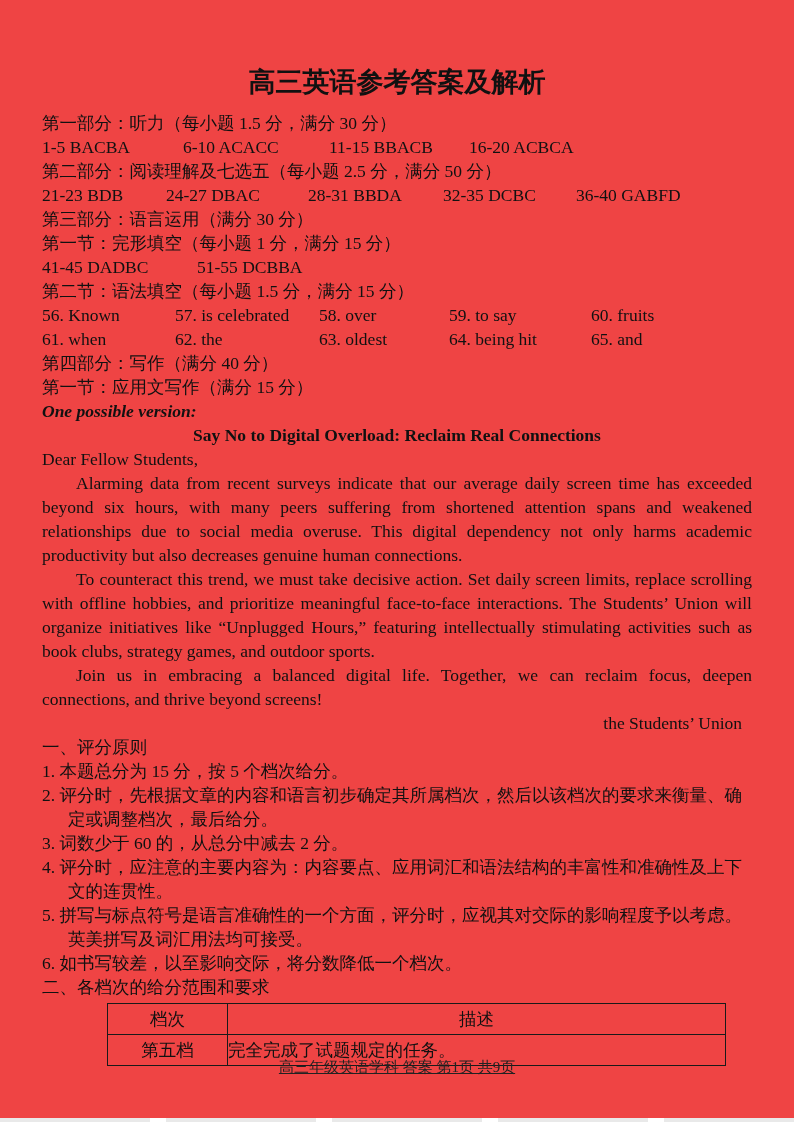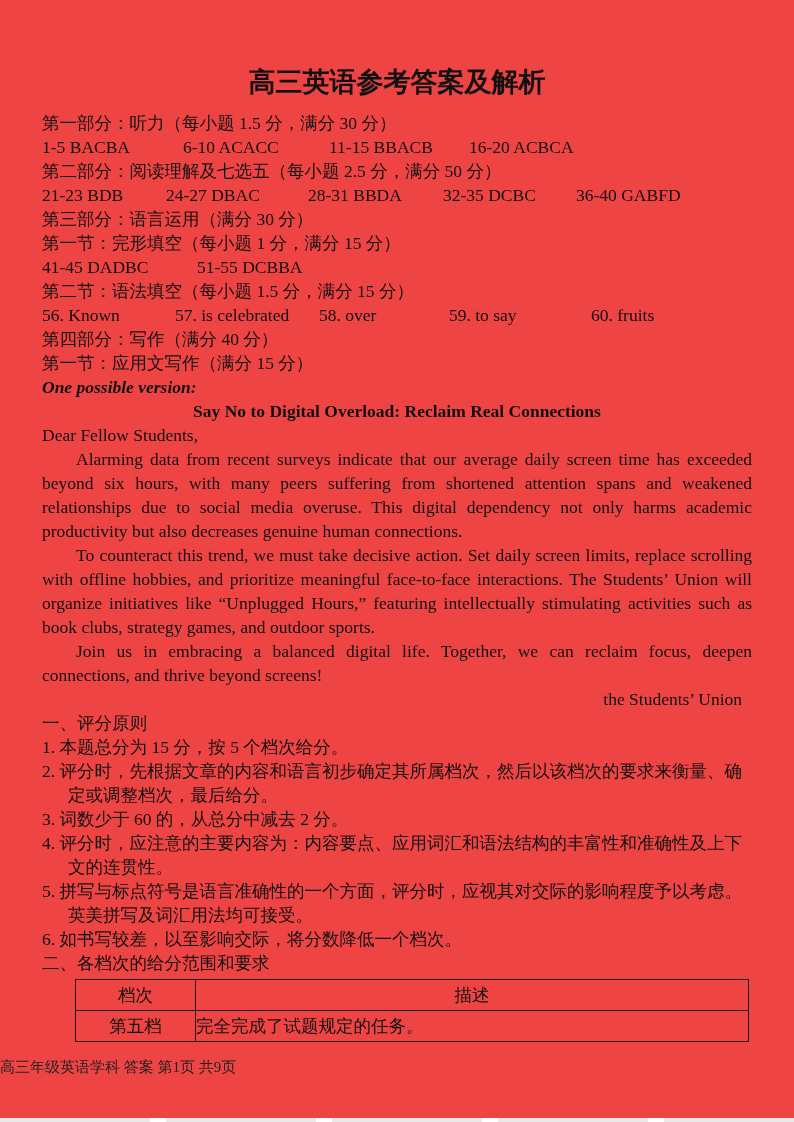--- a/index.html
+++ b/index.html
@@ -25,37 +25,37 @@
   .g-read   { grid-template-columns:124px 142px 135px 133px auto; }
   .g-cloze  { grid-template-columns:155px 152px auto; }
   .g-gram   { grid-template-columns:133px 144px 130px 142px auto; }
   .italic-bold { font-style:italic; font-weight:700; }
   .essay-title { text-align:center; font-weight:700; }
   .para { text-align:justify; text-indent:34px; }
   .signature { text-align:right; padding-right:10px; }
   .rule { padding-left:26px; text-indent:-26px; }
   .band-table {
     border-collapse:collapse;
-    margin:4px 0 0 33px;
-    width:674px;
+    margin:4px 0 0 65px;
+    width:619px;
     table-layout:fixed;
     border-radius:23px;
   }
   .band-table th, .band-table td {
     border:1.6px solid #1a1a1a;
     font-size:17.5px; font-weight:400;
     height:30px; padding:0;
   }
   .col-band { width:120px; }
   .band-table th { text-align:center; }
   .cell-band { text-align:center; }
   .cell-desc { text-align:left; padding-left:8px; }
   .page-footer {
     position:absolute; left:0; right:0; top:1058px;
-    font-size:15px; color:#222;
+    text-align:center; font-size:15px; color:#222;text-decoration:underline;
   }
   .bottom-strip {
     position:absolute; left:0; right:0; bottom:0; height:4px;
     background:repeating-linear-gradient(90deg,#e9e9e9 0 150px,#ffffff 150px 166px);
   }
 </style>
 </head>
 <body>
 
 <div class="page">
@@ -88,20 +88,27 @@
     </div>
 
     <div class="line heading">第二节：语法填空（每小题 1.5 分，满分 15 分）</div>
     <div class="ans-row g-gram">
       <span>56. Known</span>
       <span>57. is celebrated</span>
       <span>58. over</span>
       <span>59. to say</span>
       <span>60. fruits</span>
     </div>
+    <div class="ans-row g-gram">
+      <span>61. when</span>
+      <span>62. the</span>
+      <span>63. oldest</span>
+      <span>64. being hit</span>
+      <span>65. and</span>
+    </div>
 
     <div class="line heading">第四部分：写作（满分 40 分）</div>
     <div class="line heading">第一节：应用文写作（满分 15 分）</div>
     <div class="line italic-bold">One possible version:</div>
     <div class="line essay-title">Say No to Digital Overload: Reclaim Real Connections</div>
     <div class="line">Dear Fellow Students,</div>
     <div class="line para">Alarming data from recent surveys indicate that our average daily screen time has exceeded beyond six hours, with many peers suffering from shortened attention spans and weakened relationships due to social media overuse. This digital dependency not only harms academic productivity but also decreases genuine human connections.</div>
     <div class="line para">To counteract this trend, we must take decisive action. Set daily screen limits, replace scrolling with offline hobbies, and prioritize meaningful face-to-face interactions. The Students’ Union will organize initiatives like “Unplugged Hours,” featuring intellectually stimulating activities such as book clubs, strategy games, and outdoor sports.</div>
     <div class="line para">Join us in embracing a balanced digital life. Together, we can reclaim focus, deepen connections, and thrive beyond screens!</div>
     <div class="line signature">the Students’ Union</div>

